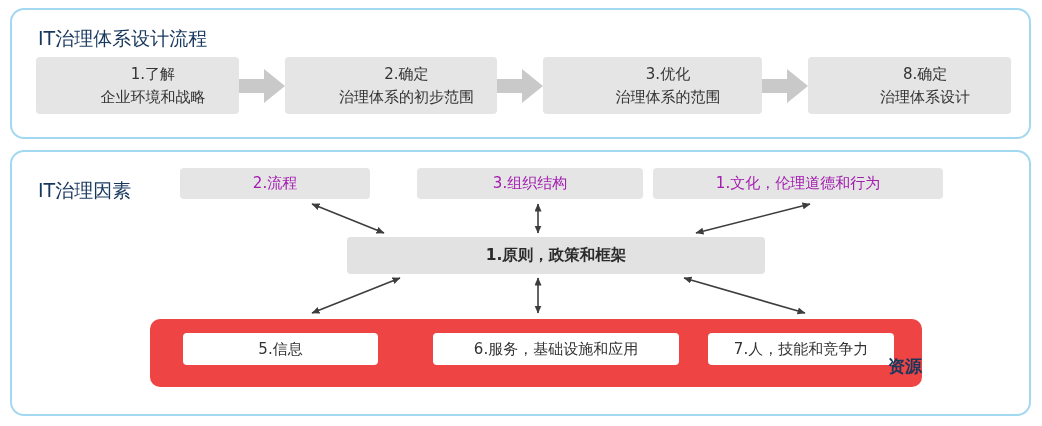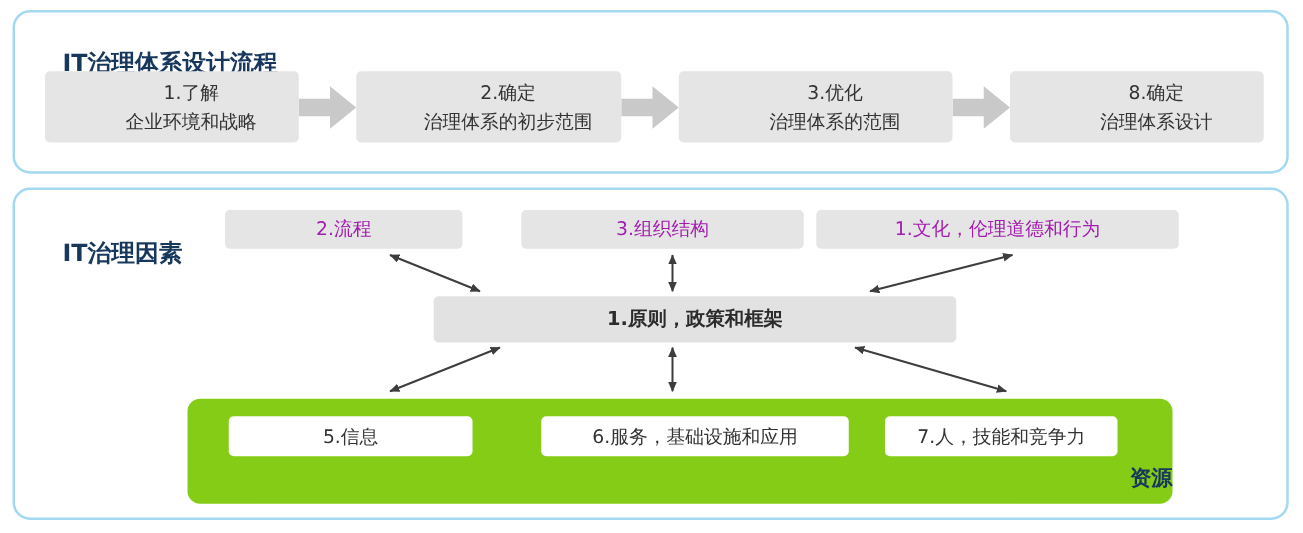--- a/index.html
+++ b/index.html
@@ -12,23 +12,23 @@
     border: 2px solid #a3d8f1;
     border-radius: 14px;
     box-sizing: border-box;
   }
   #flow-panel    { left: 10px; top: 8px;   width: 1021px; height: 131px; }
   #factors-panel { left: 10px; top: 150px; width: 1021px; height: 266px; }
 
   .panel-title {
     position: absolute;
     left: 22px; top: 12px;
-    margin: 16px;
+    margin: 4px;
     font-size: 19px;
-    font-weight: bold;
+    font-weight: normal;
     color: #17375d;
   }
 
   
   .flow-row {
     position: absolute;
     left: 24px; right: 18px; top: 47px;
     display: flex;
     align-items: center;
     justify-content: space-between;
@@ -79,24 +79,23 @@
   }
   .connectors {
     position: absolute;
     left: 0; top: 0;
     width: 1017px; height: 262px;
     pointer-events: none;
   }
   .resource-container {
     position: absolute;
     left: 138px; top: 167px;
-    width: 772px; height: 84px;
-    background: #84cc16;
+    width: 772px; height: 68px;
+    background: #ef4444;
     border-radius: 10px;
-    padding-left: 16px;
   }
   .resource-box {
     position: absolute;
     top: 14px;
     height: 32px;
     background: #ffffff;
     border-radius: 4px;
     display: flex;
     justify-content: center;
     align-items: center;

